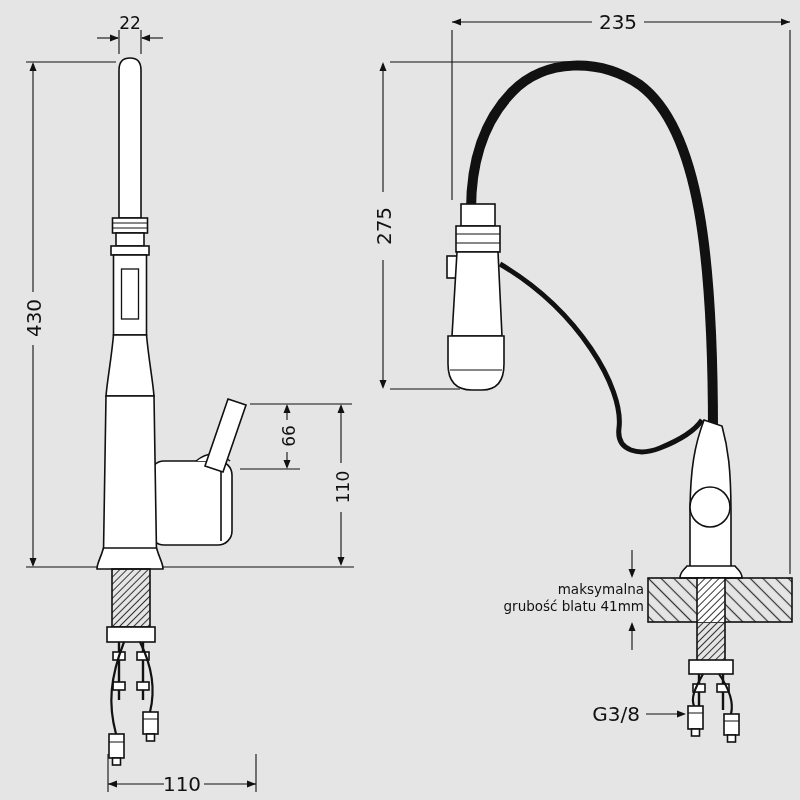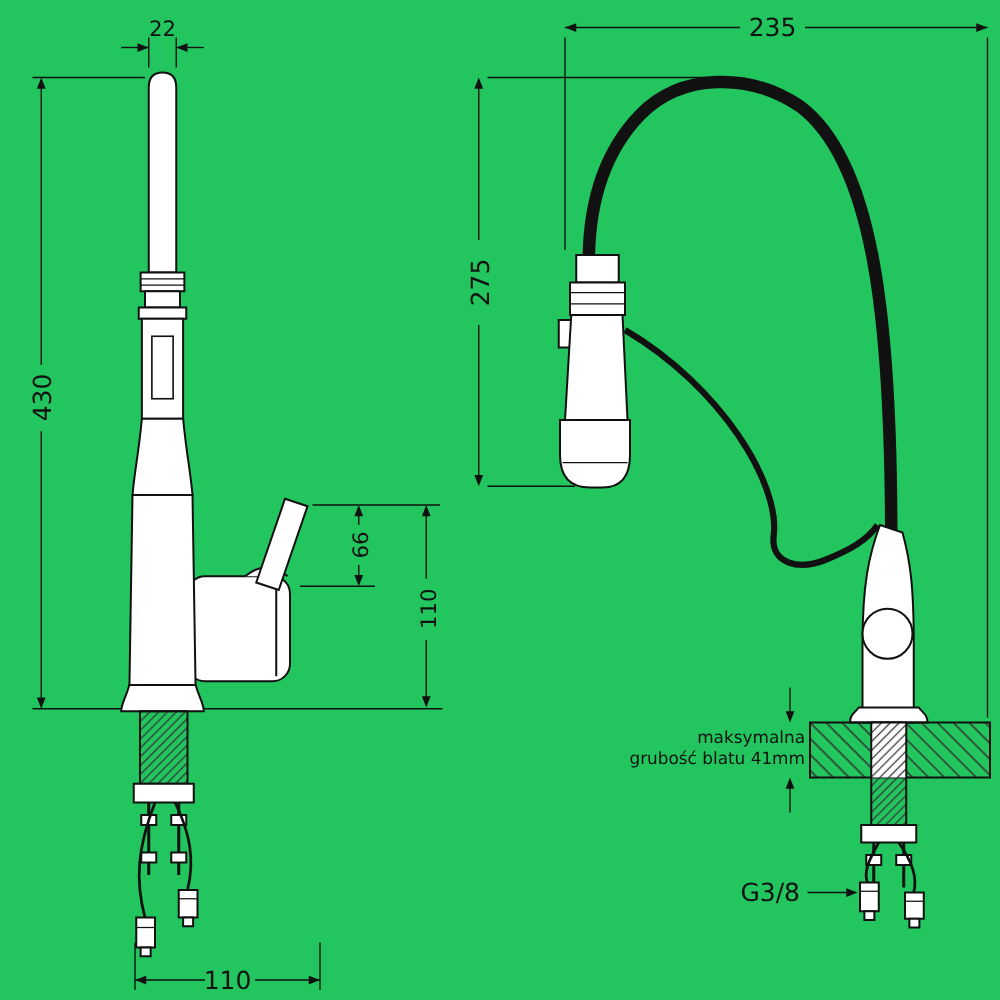--- a/index.html
+++ b/index.html
@@ -1,16 +1,16 @@
 <!DOCTYPE html>
 <html><head>
 <meta charset="utf-8">
 <style>
   html,body{margin:0;padding:0;background:#fff;}
-  .page{width:800px;height:800px;background:#22c55e;position:relative;overflow:hidden;}
+  .page{width:800px;height:800px;background:#e5e5e5;position:relative;overflow:hidden;}
   svg{display:block;}
   text{font-family:"DejaVu Sans", sans-serif;fill:#111;}
   .dim-num{font-size:20px;}
   .dim-num-sm{font-size:17px;}
   .note-txt{font-size:13.5px;}
 </style>
 </head>
 <body>
 
 <div class="page">

